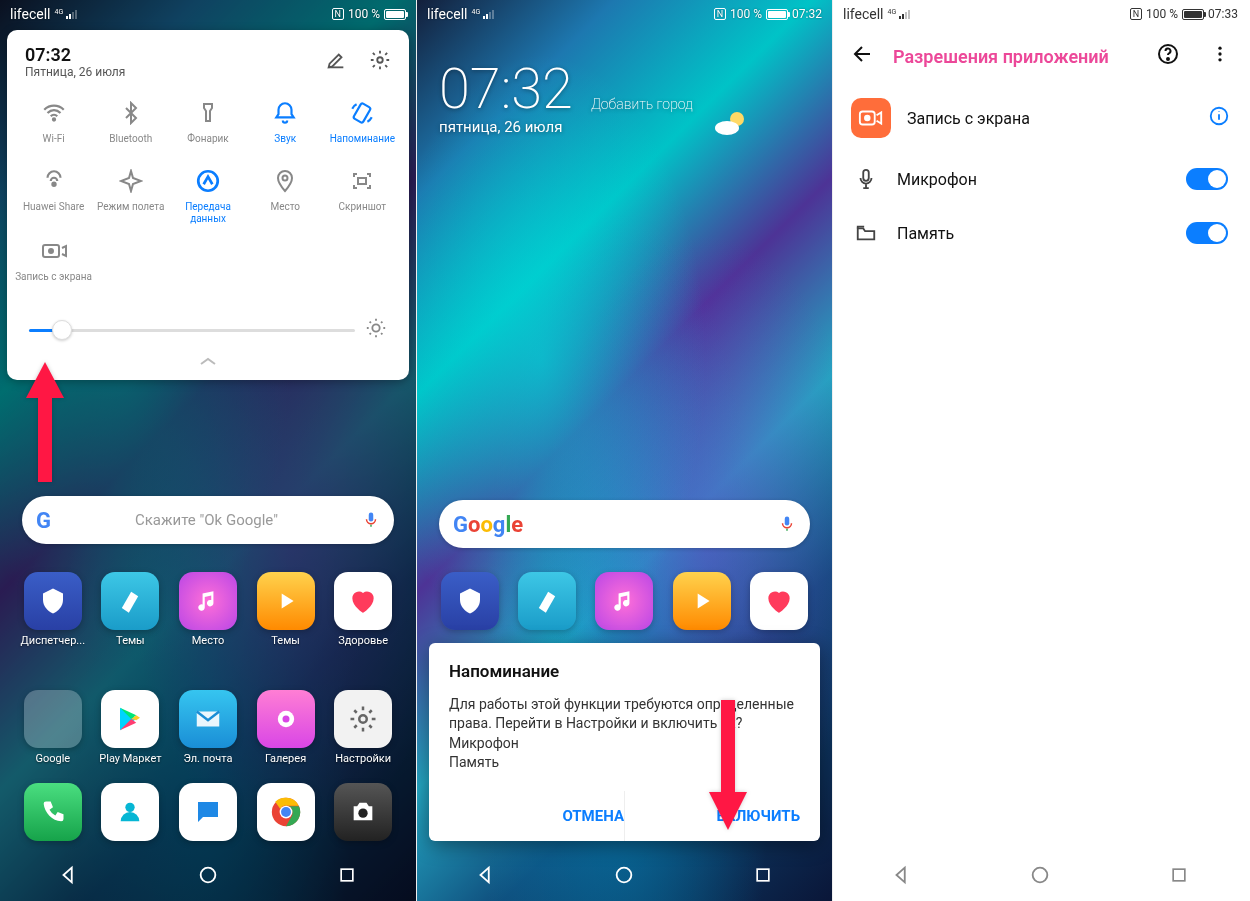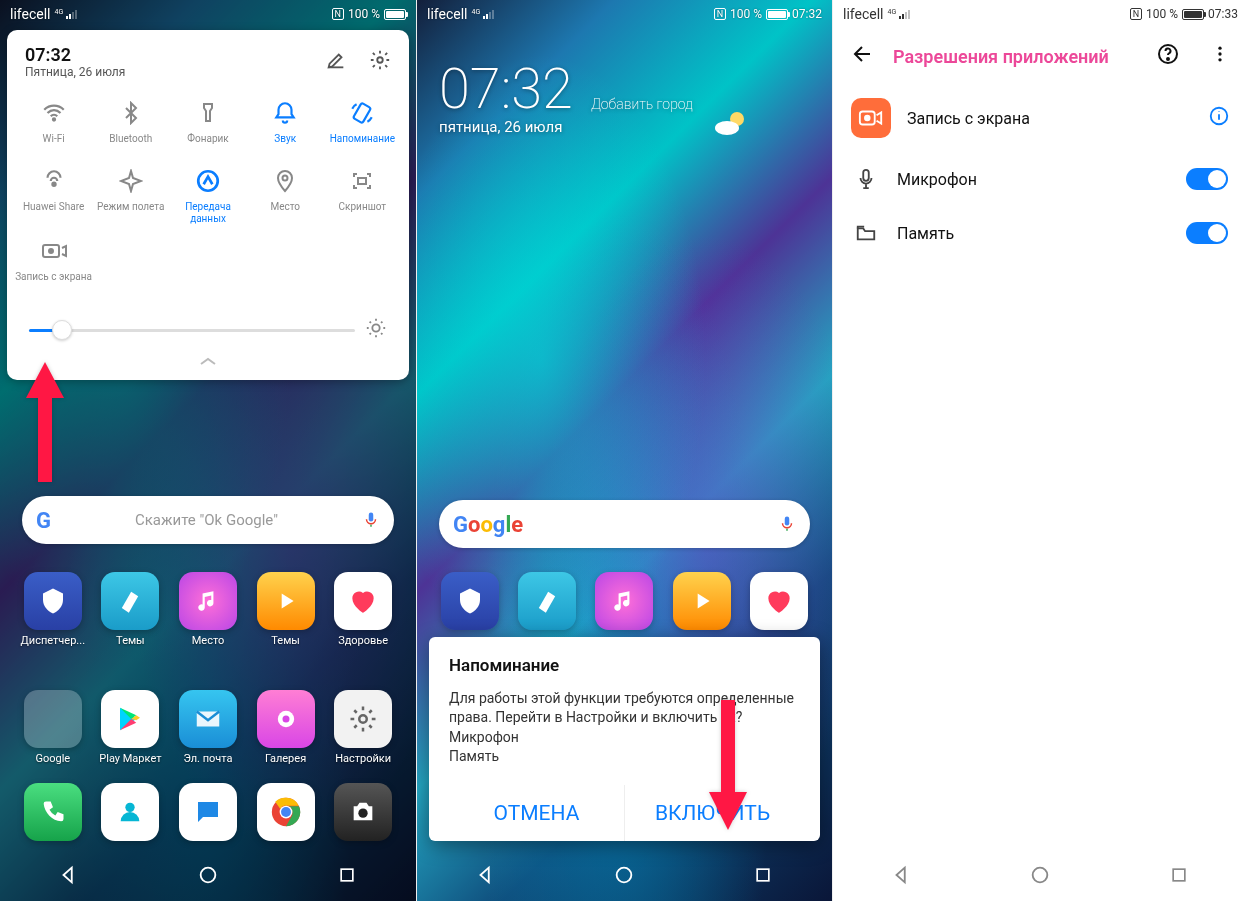--- a/index.html
+++ b/index.html
@@ -64,21 +64,21 @@
   .app-row.r2{top:690px;}
   .app-row.rb{bottom:60px}
   .app-ic{width:58px;height:58px;border-radius:14px; display:flex;align-items:center;justify-content:center; box-shadow:0 2px 6px rgba(0,0,0,.25); position:relative;}
   .app-lbl{font-size:11px;color:#fff;margin-top:4px;text-shadow:0 1px 2px rgba(0,0,0,.6);}
   .app-col{display:flex;flex-direction:column;align-items:center;width:70px;}
 
   .dialog { position:absolute; left:12px; right:12px; bottom:60px; background:#fff; border-radius:6px; z-index:45; padding:18px 20px 0; box-shadow:0 4px 20px rgba(0,0,0,.4);}
   .dialog h3{font-size:17px;font-weight:600;color:#111;margin-bottom:14px;}
   .dialog p{font-size:14px;color:#333;line-height:1.4;white-space:pre-line;}
   .dialog-btns{display:flex;margin-top:18px;border-top:0;}
-  .dialog-btn{flex:1;text-align:center;padding:16px 0;font-size:21px;font-weight:400;color:#0b7eff;}
+  .dialog-btn{flex:1;text-align:right;padding:16px 0;font-size:15px;font-weight:700;color:#0b7eff;}
   .dialog-btn+.dialog-btn{border-left:1px solid #eee;}
 
   .perms { position:absolute; inset:28px 0 52px 0; background:#fff; z-index:30;}
   .perms-header{display:flex;align-items:center;gap:18px;padding:14px 18px;}
   .perms-title{font-size:18px;font-weight:600;color:#ec4899;flex:1;}
   .app-banner{display:flex;align-items:center;gap:16px;padding:14px 18px;}
   .app-banner .icon{width:40px;height:40px;border-radius:10px;background:#ff6d3a;display:flex;align-items:center;justify-content:center;color:#fff;}
   .app-banner .name{font-size:16px;color:#111;flex:1;}
   .perm-row{display:flex;align-items:center;gap:18px;padding:14px 20px;}
   .perm-row .ico{width:26px;height:26px;color:#444;display:flex;align-items:center;justify-content:center;}

